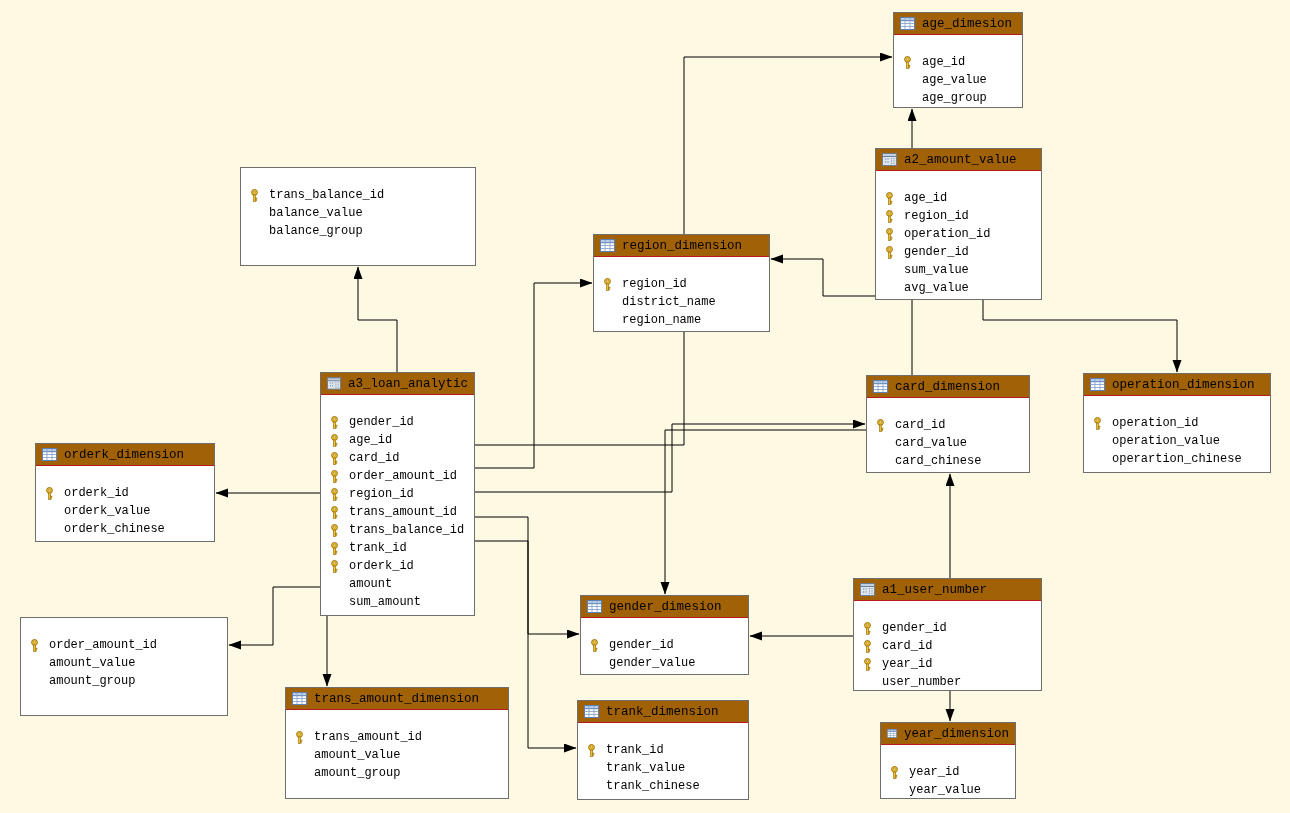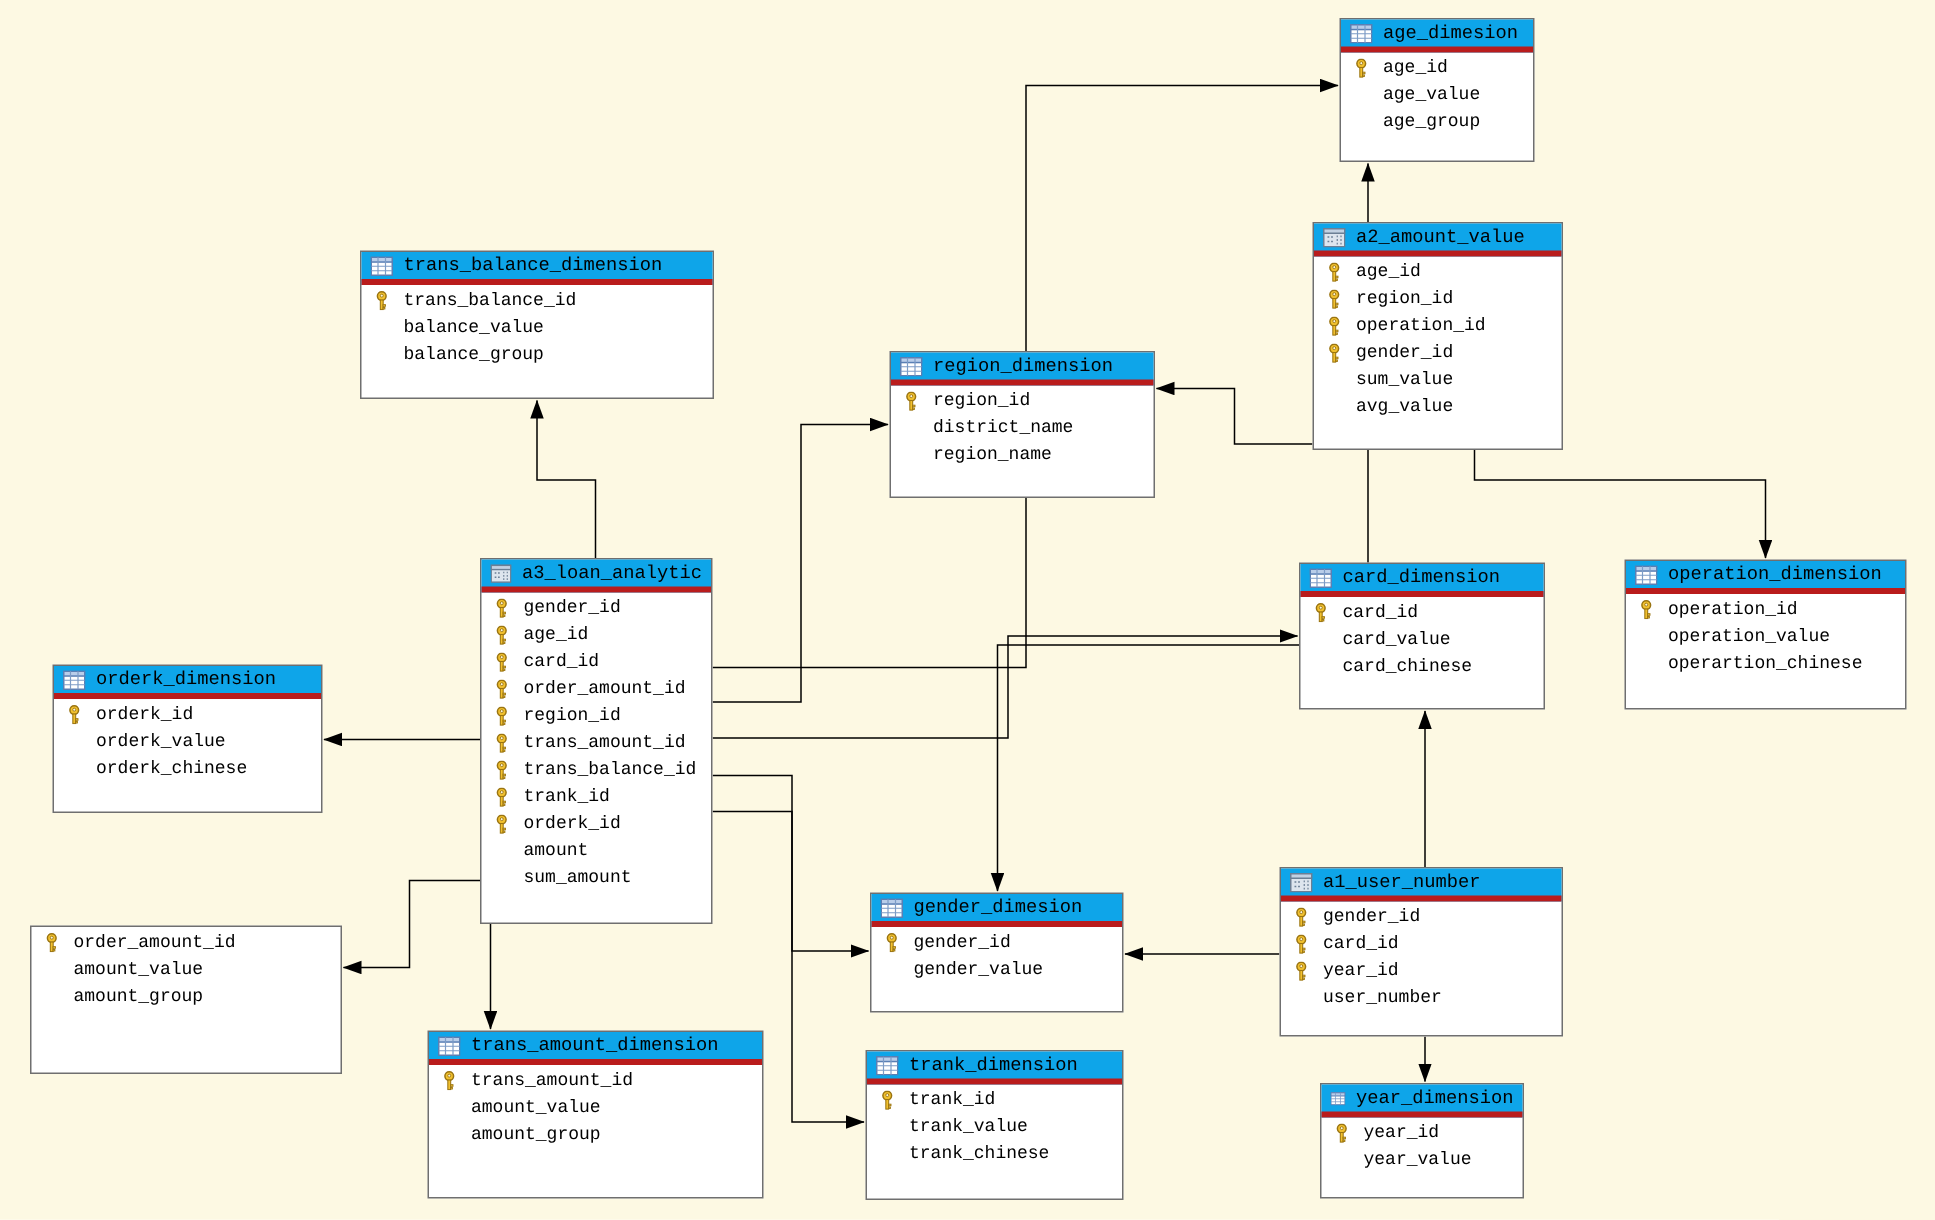--- a/index.html
+++ b/index.html
@@ -13,25 +13,25 @@
   }
   #edges{position:absolute;left:0;top:0;z-index:0;}
   #edges polyline{fill:none;stroke:#000;stroke-width:1;}
   .tbl{
     position:absolute;z-index:1;box-sizing:border-box;
     background:#ffffff;border:1px solid #6f6f6f;
   }
   .hdr{
     box-sizing:border-box;height:22px;
     display:flex;align-items:center;gap:7px;
-    padding:0 6px;background:#0ea5e9;border-bottom:4px solid #b91c1c;
+    padding:0 6px;background:#a16207;border-bottom:1px solid #b91c1c;
     white-space:nowrap;overflow:hidden;
   }
   .hdr .ttl{font-size:12.5px;}
-  .body{padding-top:1px;}
+  .body{padding-top:18px;}
   .row{
     height:18px;display:flex;align-items:center;gap:8px;
     padding-left:7px;white-space:nowrap;overflow:hidden;
   }
   .keyslot{width:13px;height:13px;flex:0 0 13px;display:flex;align-items:center;justify-content:center;}
   .icn{display:block;}
 </style>
 </head>
 <body>
 
@@ -88,28 +88,20 @@
             <span class="keyslot"></span>
             <span>age_value</span>
           </div>
           <div class="row">
             <span class="keyslot"></span>
             <span>age_group</span>
           </div>
         </div>
       </div>
       <div class="tbl" style="left: 240px; top: 167px; width: 236px; height: 99px;">
-        <div class="hdr">
-          <svg class="icn" width="15" height="13" viewBox="0 0 15 13">
-            <rect x="0.5" y="0.5" width="14" height="12" fill="#ffffff" stroke="#5a7fb4"></rect>
-            <rect x="0.5" y="0.5" width="14" height="3.2" fill="#b9cde9" stroke="#5a7fb4"></rect>
-            <path d="M0.5 6.5 H14.5 M0.5 9.5 H14.5 M5 0.5 V12.5 M10 0.5 V12.5" stroke="#7d9cc6" stroke-width="0.8"></path>
-          </svg>
-          <span class="ttl">trans_balance_dimension</span>
-        </div>
         <div class="body">
           <div class="row">
             <span class="keyslot">
               <svg class="icn" width="13" height="13" viewBox="0 0 13 13">
                 <circle cx="6.5" cy="3.4" r="2.9" fill="#f2c12e" stroke="#9a7411" stroke-width="1"></circle>
                 <circle cx="6.5" cy="3.1" r="1" fill="#fdf6d8" stroke="#9a7411" stroke-width="0.6"></circle>
                 <rect x="5.55" y="6" width="1.9" height="6.4" fill="#f2c12e" stroke="#9a7411" stroke-width="0.7"></rect>
                 <rect x="7.3" y="9.1" width="1.7" height="1.1" fill="#f2c12e" stroke="#9a7411" stroke-width="0.6"></rect>
                 <rect x="7.3" y="11" width="1.3" height="1" fill="#f2c12e" stroke="#9a7411" stroke-width="0.6"></rect>
               </svg>

